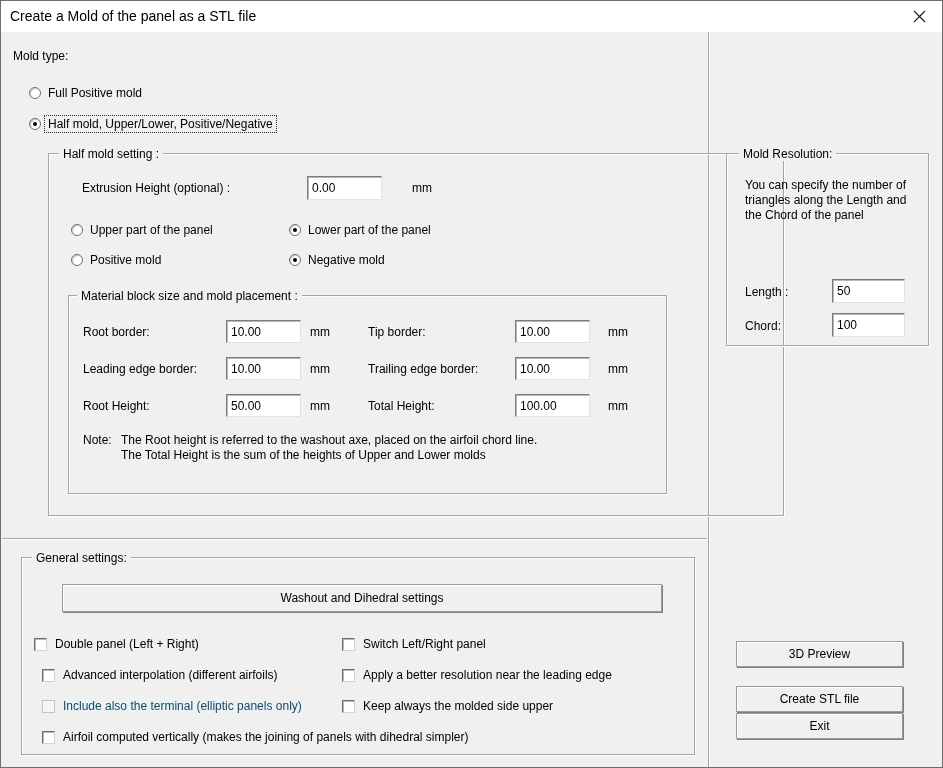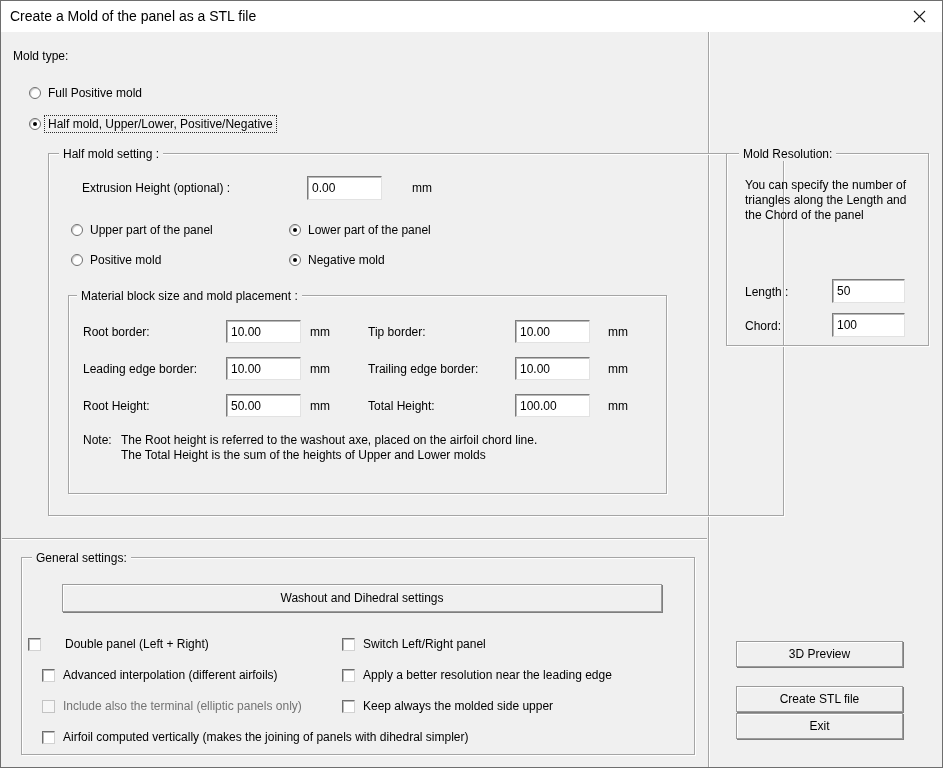--- a/index.html
+++ b/index.html
@@ -44,21 +44,21 @@
                           width:4px; height:4px; border-radius:50%; background:#000; }
   .radio-item .rlabel { margin-left:7px; white-space:nowrap; line-height:14px; }
   .radio-item .rlabel.focus { border:1px dotted #2b2b2b; padding:1px 3px; margin-left:3px; }
 
   .check-item { position:absolute; display:flex; align-items:center; height:14px; cursor:default; }
   .check { width:13px; height:13px; background:#fff; border:1px solid;
            border-color:#6d6d6d #d2d2d2 #d2d2d2 #6d6d6d;
            box-shadow: inset 1px 1px 0 #b9b9b9; flex:0 0 auto; }
   .check-item .clabel { margin-left:8px; white-space:nowrap; line-height:14px; }
   .check-item.disabled .check { border-color:#c3c3c3; box-shadow:none; background:#f6f6f6; }
-  .check-item.disabled .clabel { color:#737373; }
+  .check-item.disabled .clabel { color:#0c4a6e; }
 
   .vdivider { position:absolute; width:0; border-left:1px solid #a5a5a5; border-right:1px solid #fff; }
   .hdivider { position:absolute; height:0; border-top:1px solid #a5a5a5; border-bottom:1px solid #fff; }
 
   .para { position:absolute; line-height:15px; }
 </style>
 </head>
 <body>
 
 <div id="window">
@@ -150,21 +150,21 @@
     <input class="tb" style="left: 105px; top: 159px; width: 73px; height: 24px;" value="100">
   </div>
 
   <div class="grp" style="left:20px; top:556px; width:674px; height:198px;">
     <span class="legend" style="left:10px;">General settings:</span>
 
     <div class="btn" style="left:20px; top:26px; width:600px; height:28px;margin-left:20px;">
       <span>Washout and Dihedral settings</span>
     </div>
 
-    <div class="check-item" style="left:6px; top:79px;gap:16px;">
+    <div class="check-item" style="left:12px; top:79px;">
       <span class="check"></span>
       <span class="clabel">Double panel (Left + Right)</span>
     </div>
     <div class="check-item" style="left:320px; top:79px;">
       <span class="check"></span>
       <span class="clabel">Switch Left/Right panel</span>
     </div>
 
     <div class="check-item" style="left:20px; top:110px;">
       <span class="check"></span>

